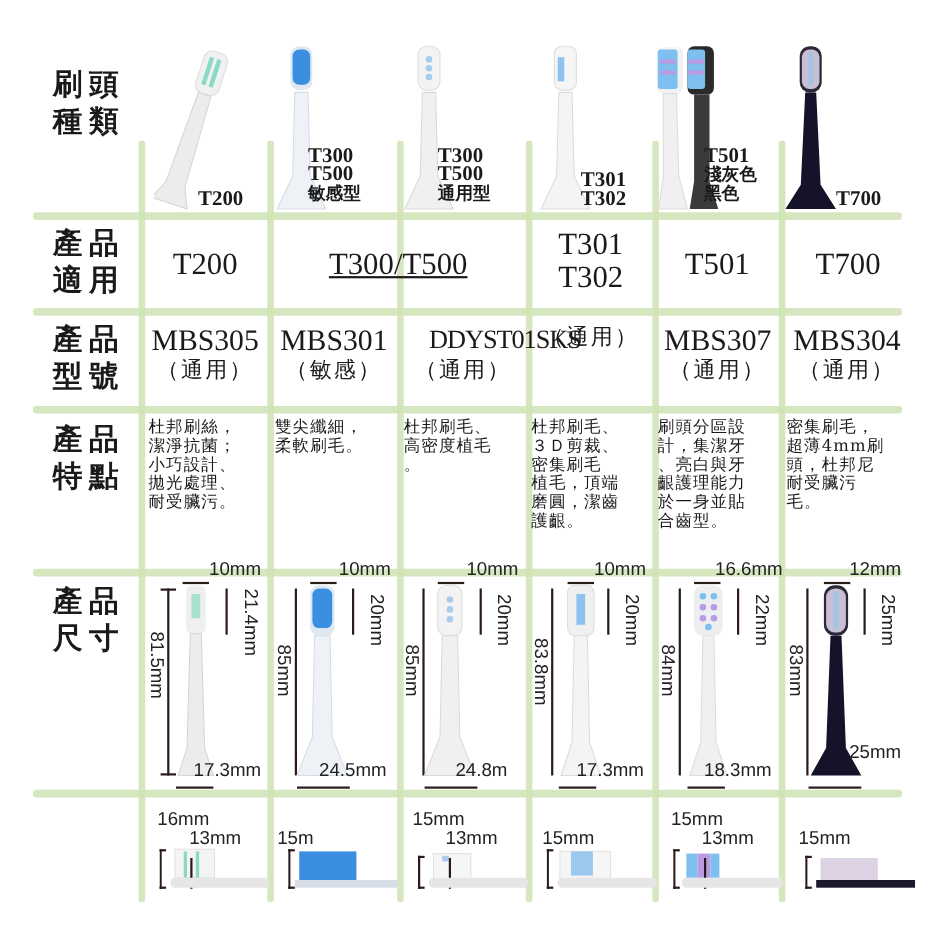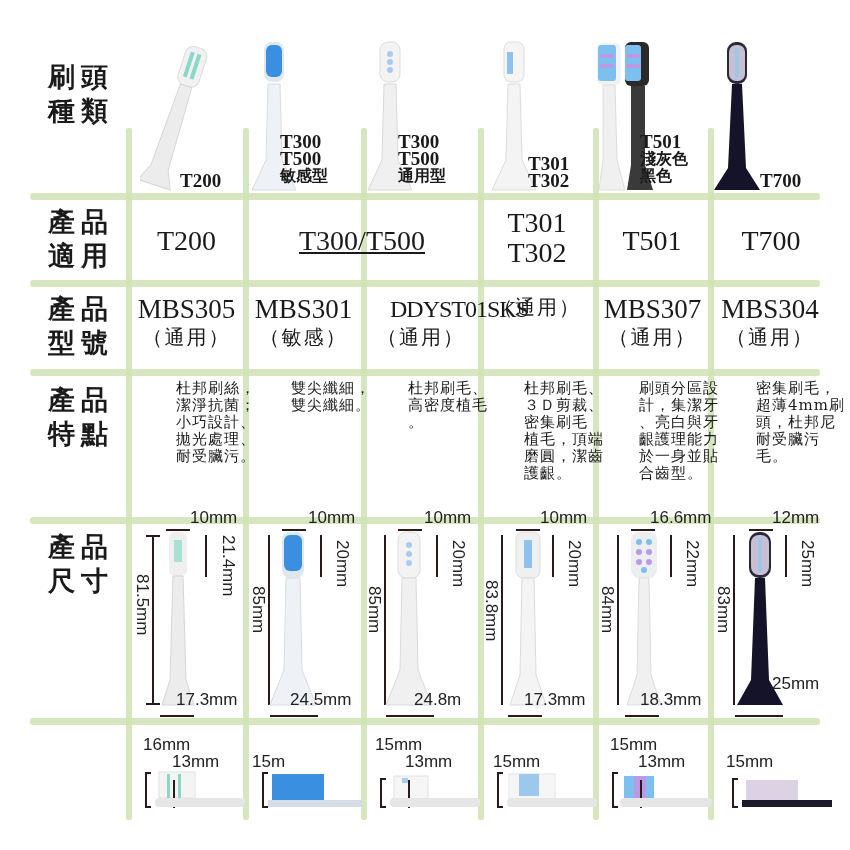--- a/index.html
+++ b/index.html
@@ -7,21 +7,21 @@
          font-family: "DejaVu Serif", "Liberation Serif", serif; color:#1a1a1a; }
   .vline { position:absolute; width:6px; background:#cfe3b4; opacity:0.85; border-radius:2px; }
   .hline { position:absolute; height:7px; background:#cfe3b4; opacity:0.85; border-radius:3px; }
   .rowlabel { position:absolute; left:48px; width:70px; font-size:27px; line-height:34px; letter-spacing:6px; font-weight:bold; }
   .cell { position:absolute; text-align:center; }
   .typelabel { position:absolute; font-family:"Liberation Serif", serif; font-size:19px; line-height:17px; font-weight:bold; }
   .typelabel .cn { font-family:"DejaVu Serif", serif; font-size:16px; }
   .applies { font-family:"Liberation Serif", serif; font-size:28px; line-height:30px; }
   .model { font-family:"Liberation Serif", serif; font-size:27px; line-height:30px; }
   .model .sub { font-family:Liberation Mono, monospace; font-size:20px; letter-spacing:2px; }
-  .feat { position:absolute; font-size:15px; line-height:17px; text-align:left; letter-spacing:1px;margin-left:41px; }
+  .feat { position:absolute; font-size:15px; line-height:17px; text-align:left; letter-spacing:1px; }
   .dim { position:absolute; font-family:"Liberation Sans", sans-serif; font-size:17px; color:#222; }
   .dimv { position:absolute; font-family:"Liberation Sans", sans-serif; font-size:17px; color:#222; transform:rotate(90deg); transform-origin:left top; white-space:nowrap; }
   .bar { position:absolute; background:#2a1a1a; }
   .brush { position:absolute; }
 </style>
 </head>
 <body>
 
 <div class="vline" style="left:126px;top:128px;height:692px;"></div>
 <div class="vline" style="left:243px;top:128px;height:692px;"></div>
@@ -174,21 +174,21 @@
 
 <div class="feat" style="left:135px;top:380px;width:108px;">
   <div>杜邦刷絲，</div>
   <div>潔淨抗菌；</div>
   <div>小巧設計、</div>
   <div>拋光處理、</div>
   <div>耐受臟污。</div>
 </div>
 <div class="feat" style="left:250px;top:380px;width:108px;">
   <div>雙尖纖細，</div>
-  <div>雙尖纖細。</div>
+  <div>柔軟刷毛。</div>
 </div>
 <div class="feat" style="left:367px;top:380px;width:110px;">
   <div>杜邦刷毛、</div>
   <div>高密度植毛</div>
   <div>。</div>
 </div>
 <div class="feat" style="left:483px;top:380px;width:110px;">
   <div>杜邦刷毛、</div>
   <div>３Ｄ剪裁、</div>
   <div>密集刷毛</div>

